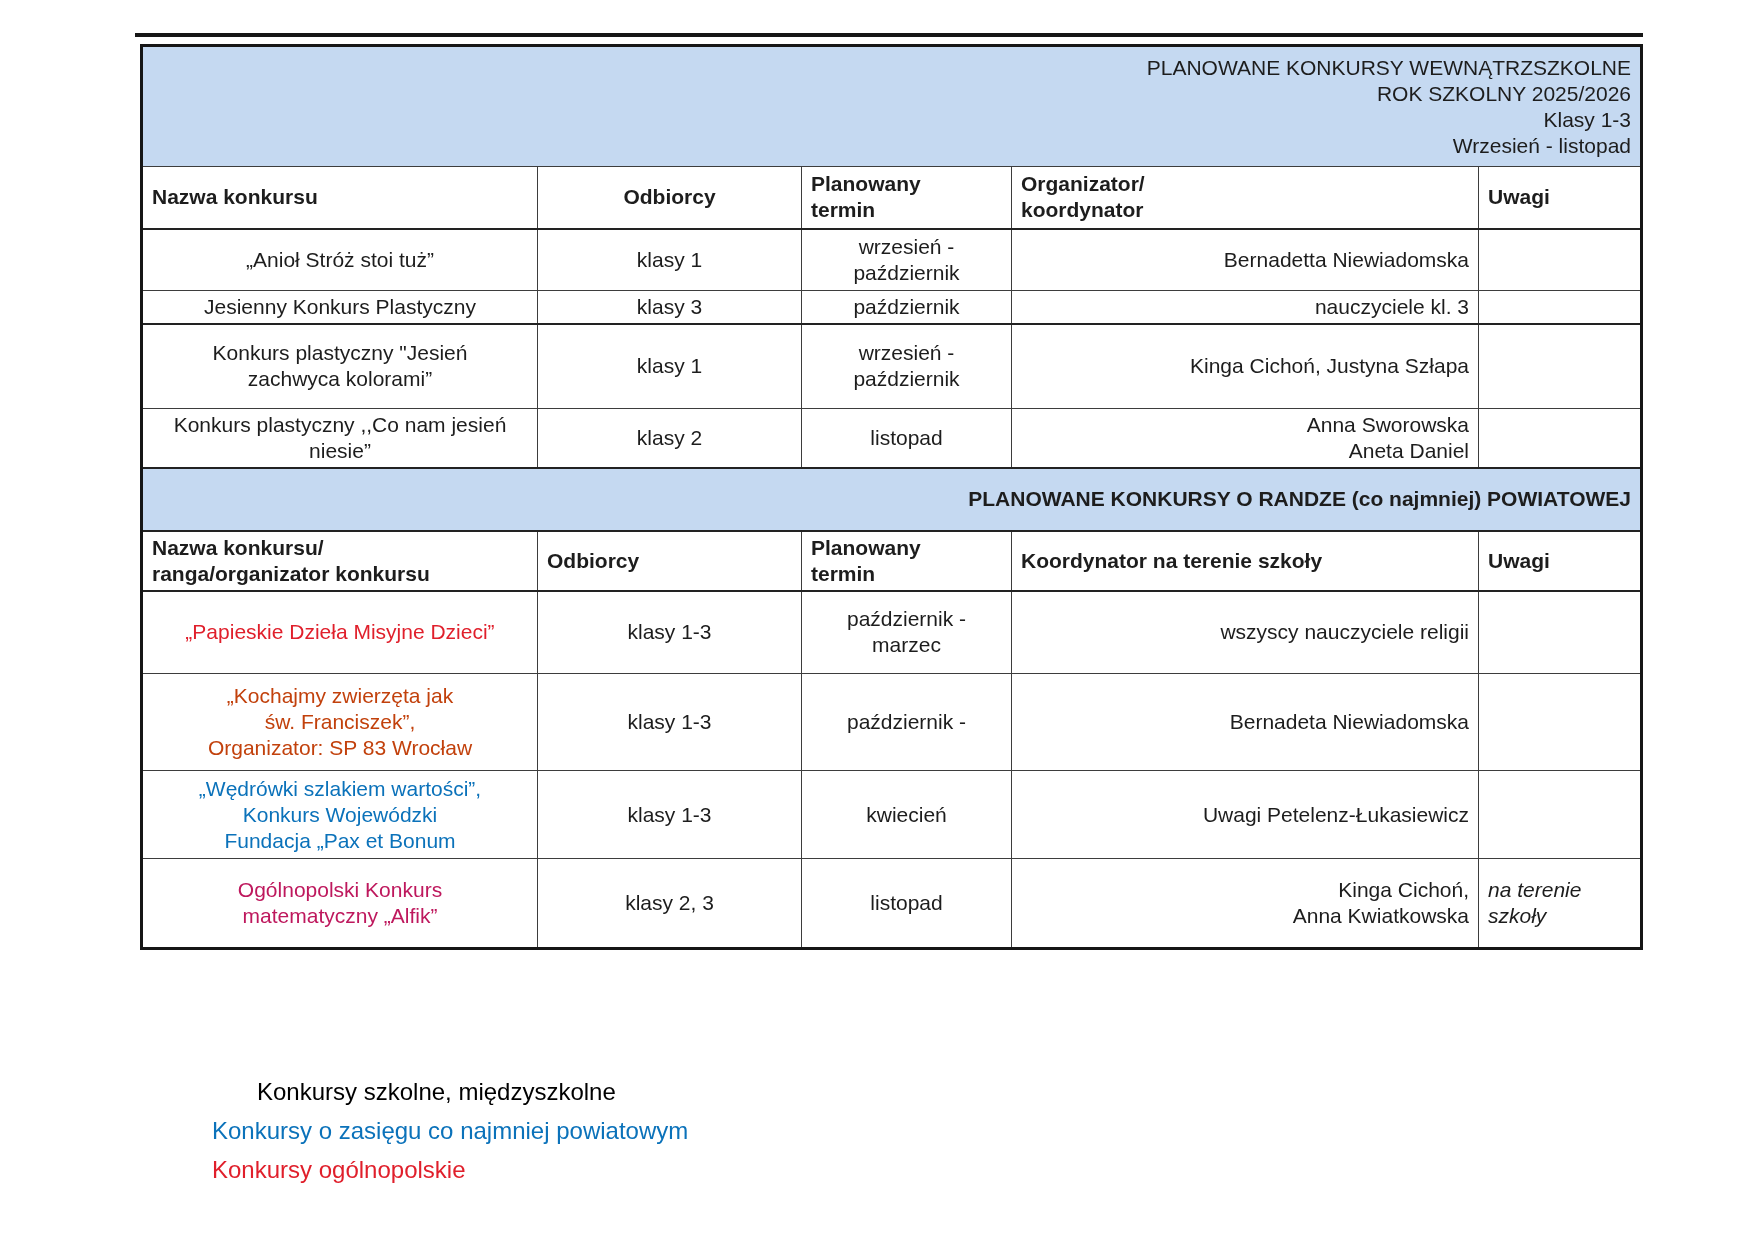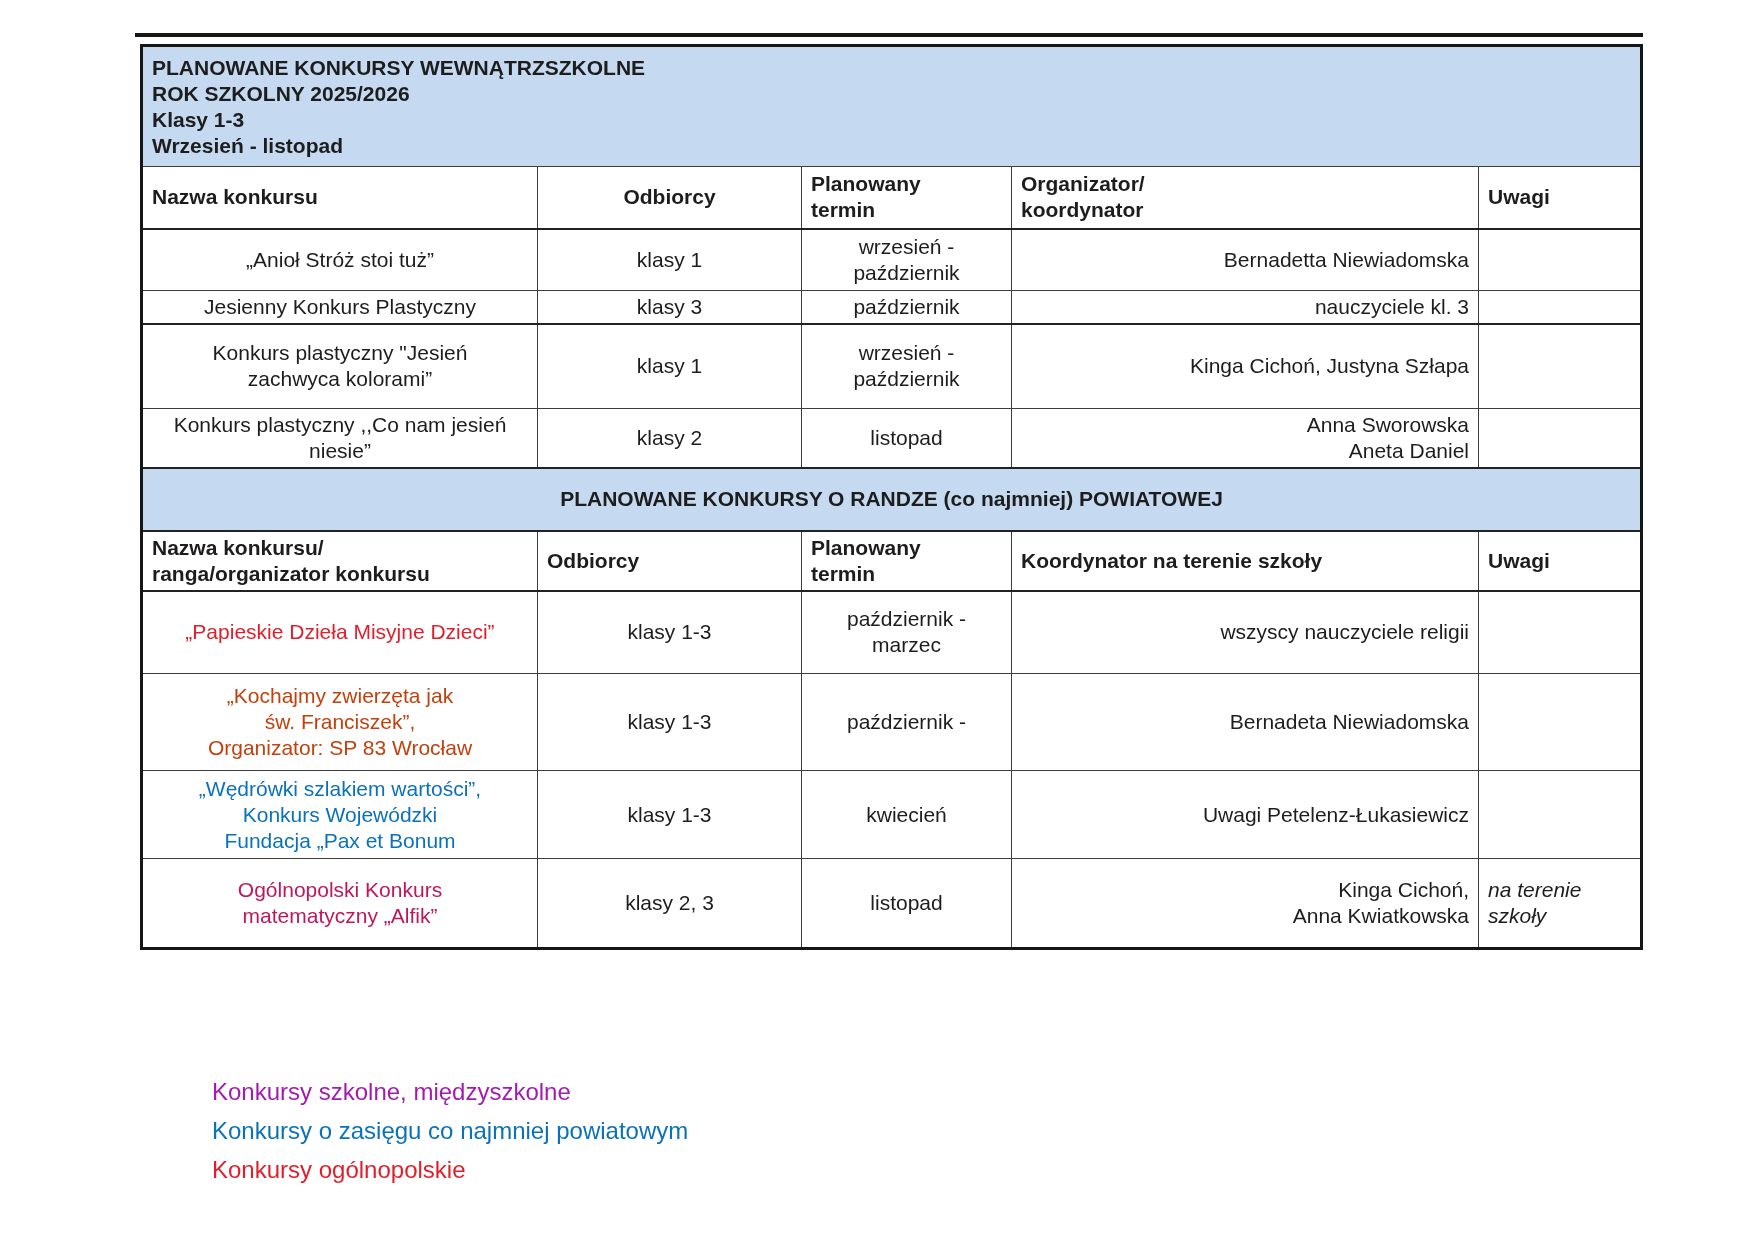--- a/index.html
+++ b/index.html
@@ -29,25 +29,25 @@
   tr.r4{height:52px}
   tr.r5{height:92px}
   tr.rs{height:63px}
   tr.rh2{height:50px}
   tr.p1{height:83px}
   tr.p2{height:97px}
   tr.p3{height:88px}
   tr.p4{height:90px}
 
   td.title-cell{
-    background:#c5d9f1;font-weight:bold;text-align:left;
+    background:#c5d9f1;font-weight:normal;text-align:right;
     line-height:29px;padding-top:6px;vertical-align:top;
   }
   td.section-cell{
-    background:#c5d9f1;font-weight:bold;text-align:center;
+    background:#c5d9f1;font-weight:bold;text-align:right;
     vertical-align:top;padding-top:10px;
   }
   tr.rh td,tr.rh2 td{font-weight:bold;}
   tr.rh td,tr.rh2 td{text-align:left;}
   tr.rh td.c-aud{text-align:center;}
   tr.rh2 td.c-aud{text-align:left;}
 
   td.c-name{text-align:center;}
   td.c-aud{text-align:center;}
   td.c-term{text-align:center;}
@@ -183,16 +183,16 @@
     <td class="c-term vtop">listopad</td>
     <td class="c-org vtop">Kinga Cichoń,
 Anna Kwiatkowska</td>
     <td class="c-notes italic">na terenie
 szkoły</td>
   </tr>
 </tbody>
   </table>
 
 <div class="legend">
-  <div style="color: #a21caf;">Konkursy szkolne, międzyszkolne</div>
+  <div style="color: #000000; margin-left: 45px;">Konkursy szkolne, międzyszkolne</div>
   <div style="color: rgb(11, 114, 186);">Konkursy o zasięgu co najmniej powiatowym</div>
   <div style="color: rgb(224, 31, 43);">Konkursy ogólnopolskie</div>
 </div>
 
 </body></html>

